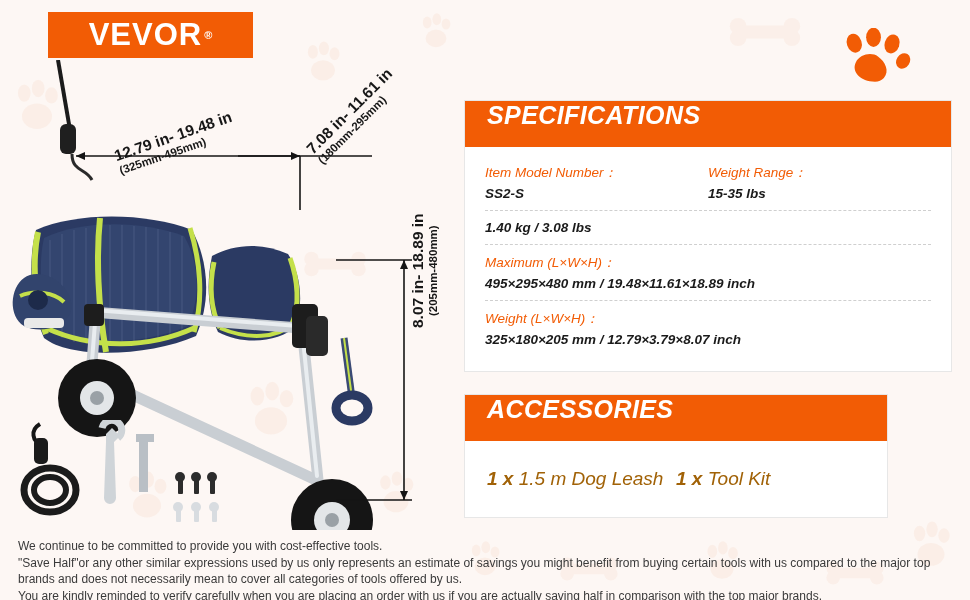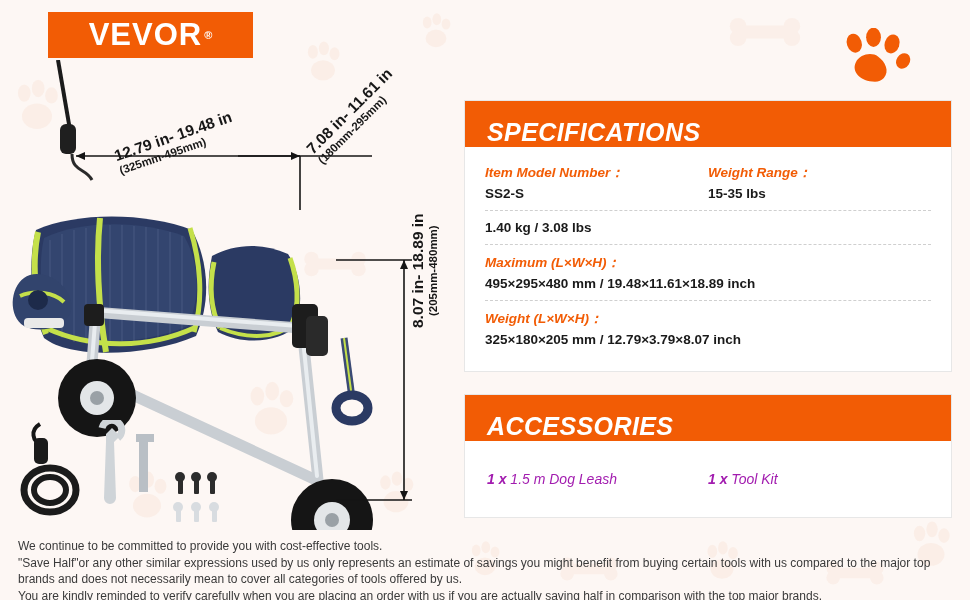--- a/index.html
+++ b/index.html
@@ -89,73 +89,74 @@
   
   .panel {
     position: absolute;
     background: #ffffff;
     border: 1px solid #e7e7e7;
   }
   .panel-header {
     background: #f25c05;
     height: 46px;
     display: flex;
-    align-items: flex-end;
+    align-items: flex-start;
     padding-left: 22px;
   }
   .panel-header-title {
     color: #ffffff;
     font-size: 25px;
     font-style: italic;
     font-weight: bold;
     letter-spacing: 0.4px;
   }
 
   #spec-panel {
     left: 464px; top: 100px;
     width: 488px; height: 272px;
   }
   #acc-panel {
     left: 464px; top: 394px;
-    width: 488px; height: 124px;
+    width: 424px; height: 124px;
   }
 
   .spec-body { padding: 8px 20px 6px 20px; }
   .spec-row {
     display: flex;
     border-bottom: 1px dashed #cfcfcf;
     padding: 9px 0 9px 0;
   }
   .spec-row:last-child { border-bottom: none; }
   .spec-cell { flex: 1 1 50%; padding-right: 6px; }
   .spec-cell.full { flex: 1 1 100%; }
   .spec-key {
     color: #f25c05;
     font-size: 13.5px;
     font-style: italic;
-    font-weight: bold;
+    font-weight: normal;
     margin-bottom: 4px;
   }
   .spec-val {
     color: #1a1a1a;
     font-size: 13.5px;
+    font-style: italic;
     font-weight: bold;
   }
 
   .acc-body {
     display: flex;
     align-items: center;
     height: 76px;
     padding: 0 22px;
   }
   .acc-item {
     flex: 1 1 50%;
-    font-size: 14px;
+    font-size: 19px;
     font-style: italic;
-    color: #a21caf;
+    color: #a16207;
   }
   .acc-item.right { padding-right: 38px;}
   .acc-qty { font-weight: bold; }
 
   
   .tools-area {
     position: absolute;
     left: 18px; top: 420px;
     width: 230px; height: 110px;
   }

